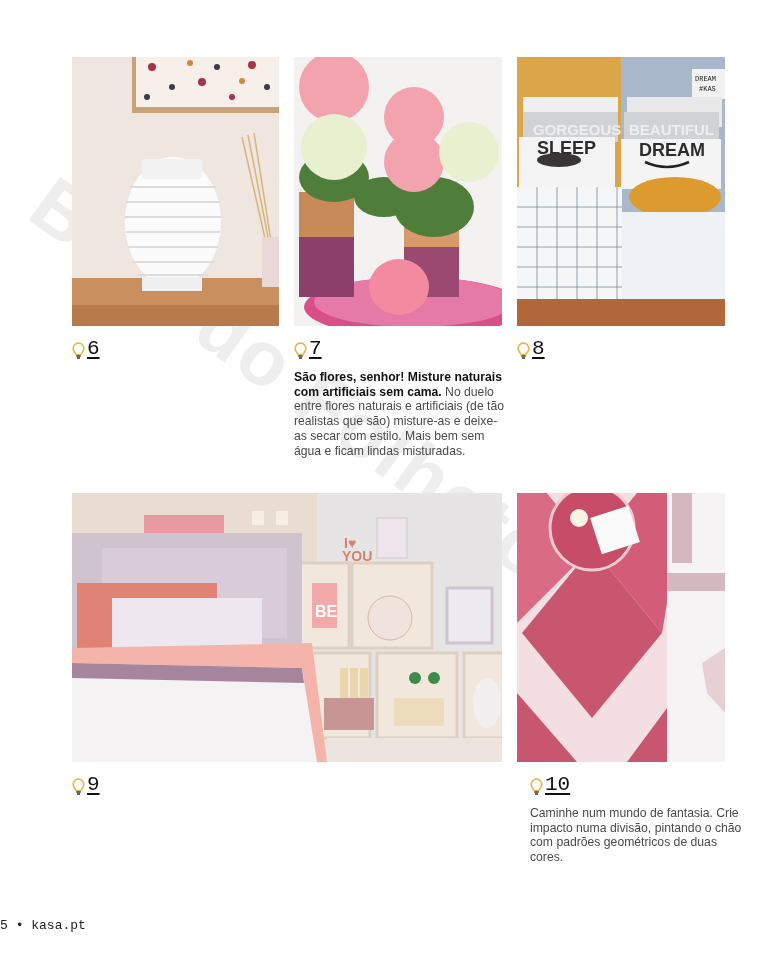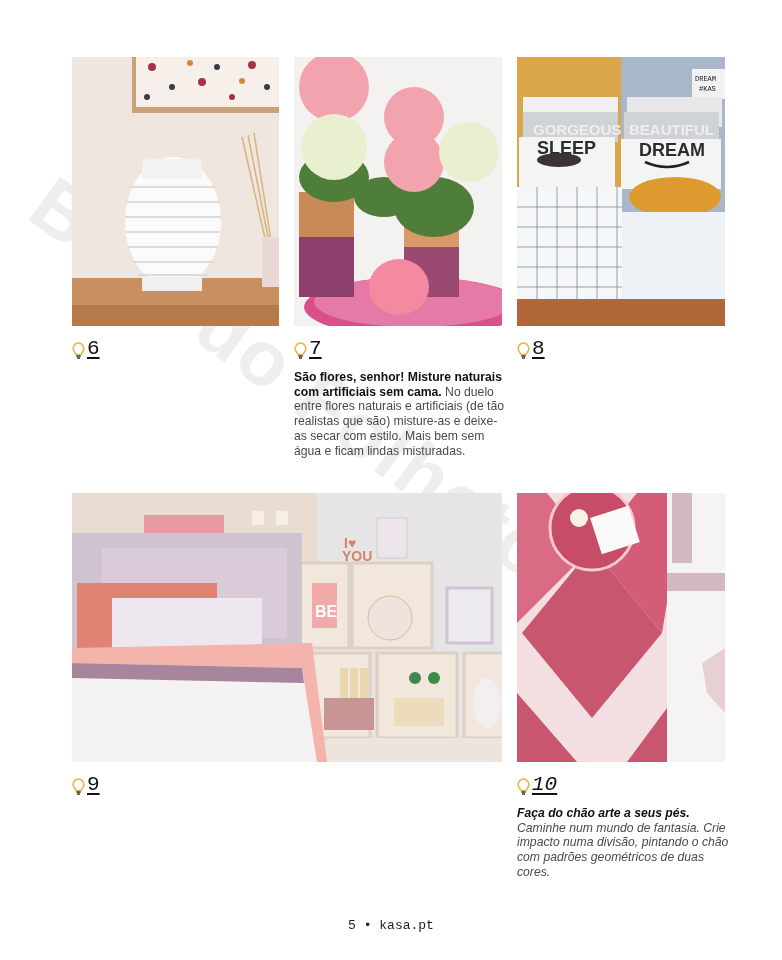--- a/index.html
+++ b/index.html
@@ -8,21 +8,21 @@
 
   .photo { position: absolute; overflow: hidden; }
   .tip { position: absolute; }
   .tip-num { display: flex; align-items: flex-end; height: 24px; margin-bottom: 10px; }
   .bulb { width: 13px; height: 18px; margin-right: 2px; position: relative; }
   .num { font-family: "Liberation Mono", monospace; font-size: 21px; color: #111; text-decoration: underline; text-underline-offset: 3px; text-decoration-thickness: 1.5px; line-height: 22px; }
   .tip-text { font-size: 12.2px; line-height: 14.7px; color: #4a4a4a; }
   .tip-text b { color: #111; font-weight: bold; }
   .tip-text i { font-style: italic; }
 
-  .footer { position: absolute; left: 0; width: 782px; top: 918px; text-align: center; font-family: "Liberation Mono", monospace; font-size: 13px; color: #222; }
+  .footer { position: absolute; left: 0; width: 782px; top: 918px; font-family: "Liberation Mono", monospace; font-size: 13px; color: #222; }
 
   .watermark { position: absolute; left: 40px; top: 420px; transform: rotate(36deg); transform-origin: left center; font-family: "Liberation Sans", sans-serif; font-weight: bold; font-size: 78px; color: rgba(150,150,150,0.16); letter-spacing: 2px; white-space: nowrap; pointer-events: none; top: 150px; }
 </style>
 </head>
 <body>
 
 <div class="watermark">Blog do Folheto.com</div>
 
 <div class="photo" style="left:72px;top:57px;width:207px;height:269px;background:#efe8e2;">
   <svg width="207" height="269" viewBox="0 0 207 269">
@@ -234,30 +234,29 @@
     <svg class="bulb" viewBox="0 0 13 18">
         <path d="M6.5 1 A5.5 5.5 0 0 1 10.5 10 L9 12.5 L4 12.5 L2.5 10 A5.5 5.5 0 0 1 6.5 1 Z" fill="none" stroke="#e8b84a" stroke-width="1.6"></path>
         <path d="M4.3 14 H8.7 M5 16 H8" stroke="#333" stroke-width="1.3"></path>
       </svg>
     <span class="num">9</span>
   </div>
   <div class="tip-text">
   </div>
 </div>
 
-<div class="tip" style="left:517px;top:772px;width:212px;font-style:italic;">
+<div class="tip" style="left:530px;top:772px;width:212px;">
   <div class="tip-num">
     <svg class="bulb" viewBox="0 0 13 18">
         <path d="M6.5 1 A5.5 5.5 0 0 1 10.5 10 L9 12.5 L4 12.5 L2.5 10 A5.5 5.5 0 0 1 6.5 1 Z" fill="none" stroke="#e8b84a" stroke-width="1.6"></path>
         <path d="M4.3 14 H8.7 M5 16 H8" stroke="#333" stroke-width="1.3"></path>
       </svg>
     <span class="num">10</span>
   </div>
   <div class="tip-text">
-    <b style="display:block">Faça do chão arte a seus pés.</b>
     <span>Caminhe num mundo de fantasia. Crie impacto numa divisão, pintando o chão com padrões geométricos de duas cores.</span>
   </div>
 </div>
 
 <div class="footer">
   <span>5</span>
   <span>•</span>
   <span>kasa.pt</span>
 </div>
 

